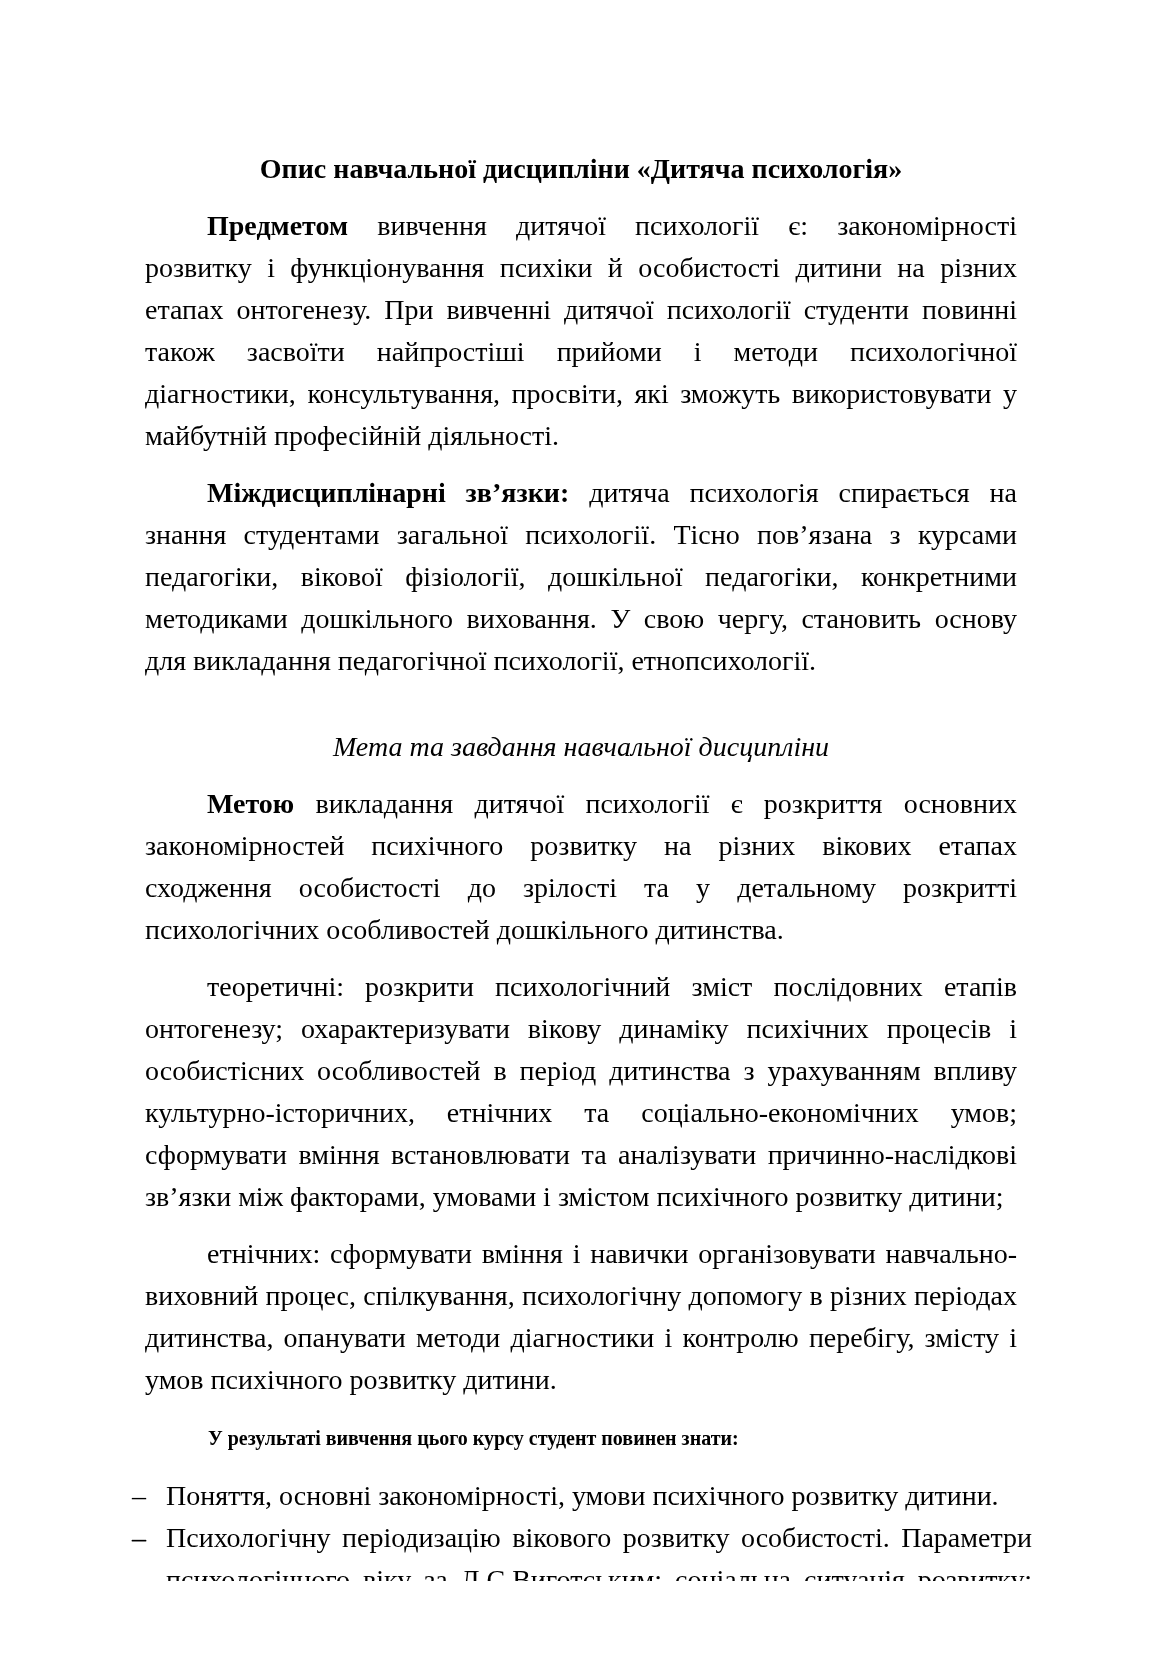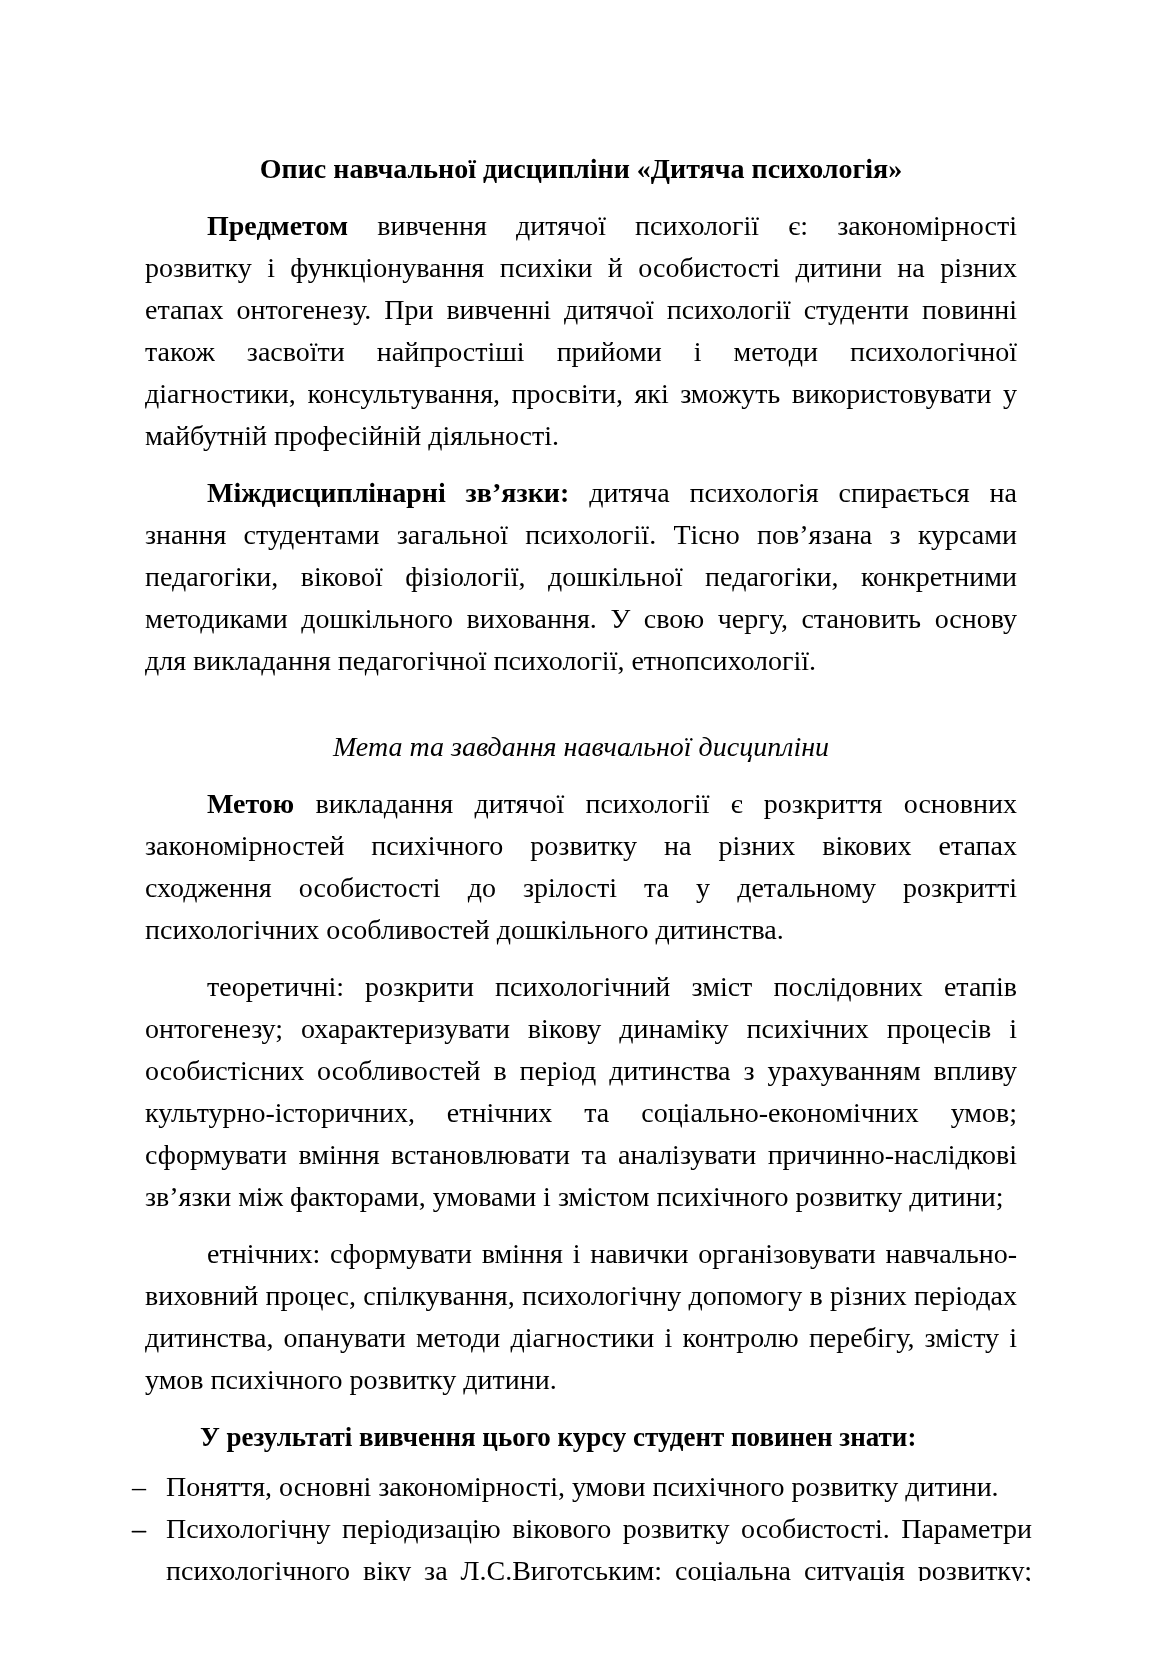--- a/index.html
+++ b/index.html
@@ -39,25 +39,25 @@
   .lead-italic { }
   .subtitle {
     font-size: 28px;
     line-height: 42px;
     font-weight: normal;
     font-style: italic;
     text-align: center;
     margin: 44px 0 0 0;
   }
   .results-heading {
-    font-size: 27px;
+    font-size: 20px;
     line-height: 42px;
     font-weight: bold;
     text-align: justify;
-    margin: 8px;
+    margin: 16px;
     text-indent: 62px;
   }
   ul.results-list {
     list-style: none;
     margin: 0;
     padding: 0;
     font-size: 28px;
     line-height: 42px;
   }
   ul.results-list li {

